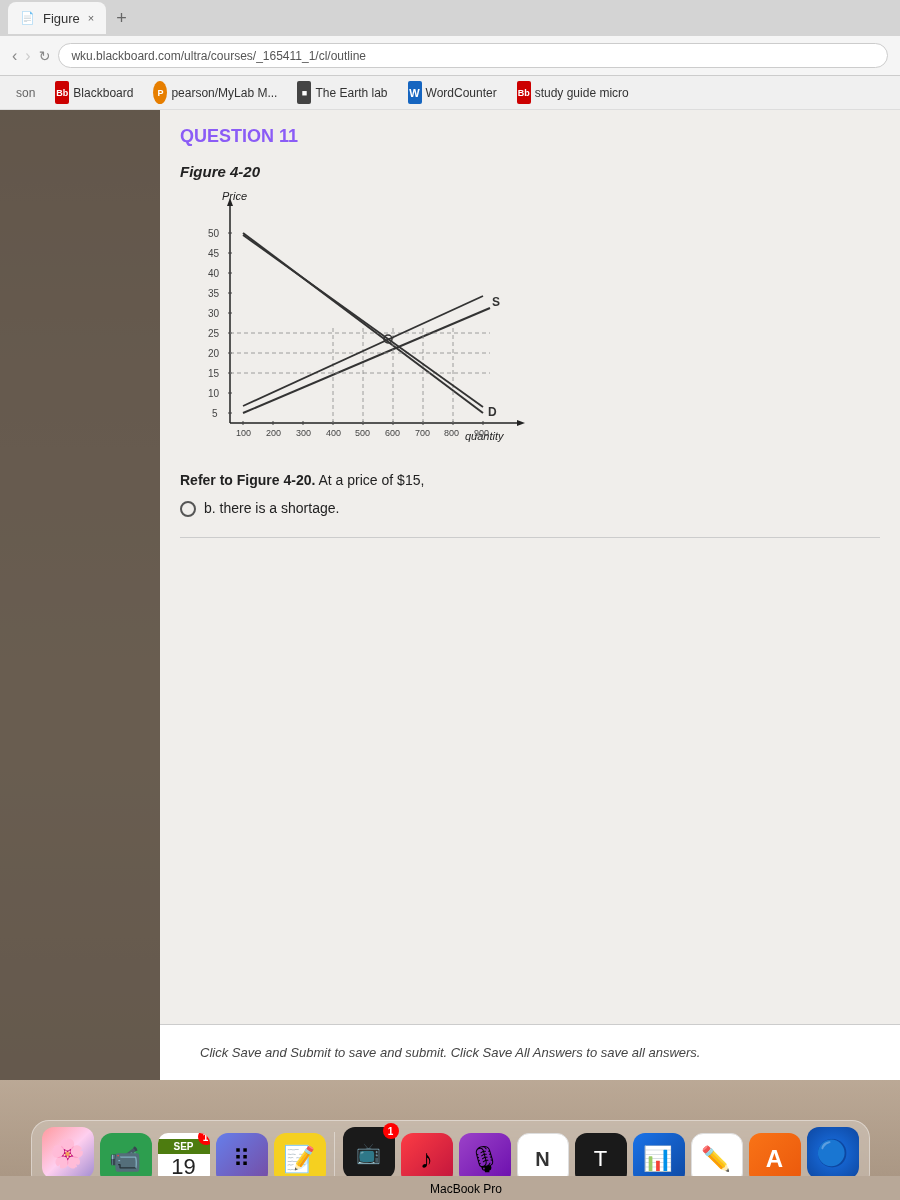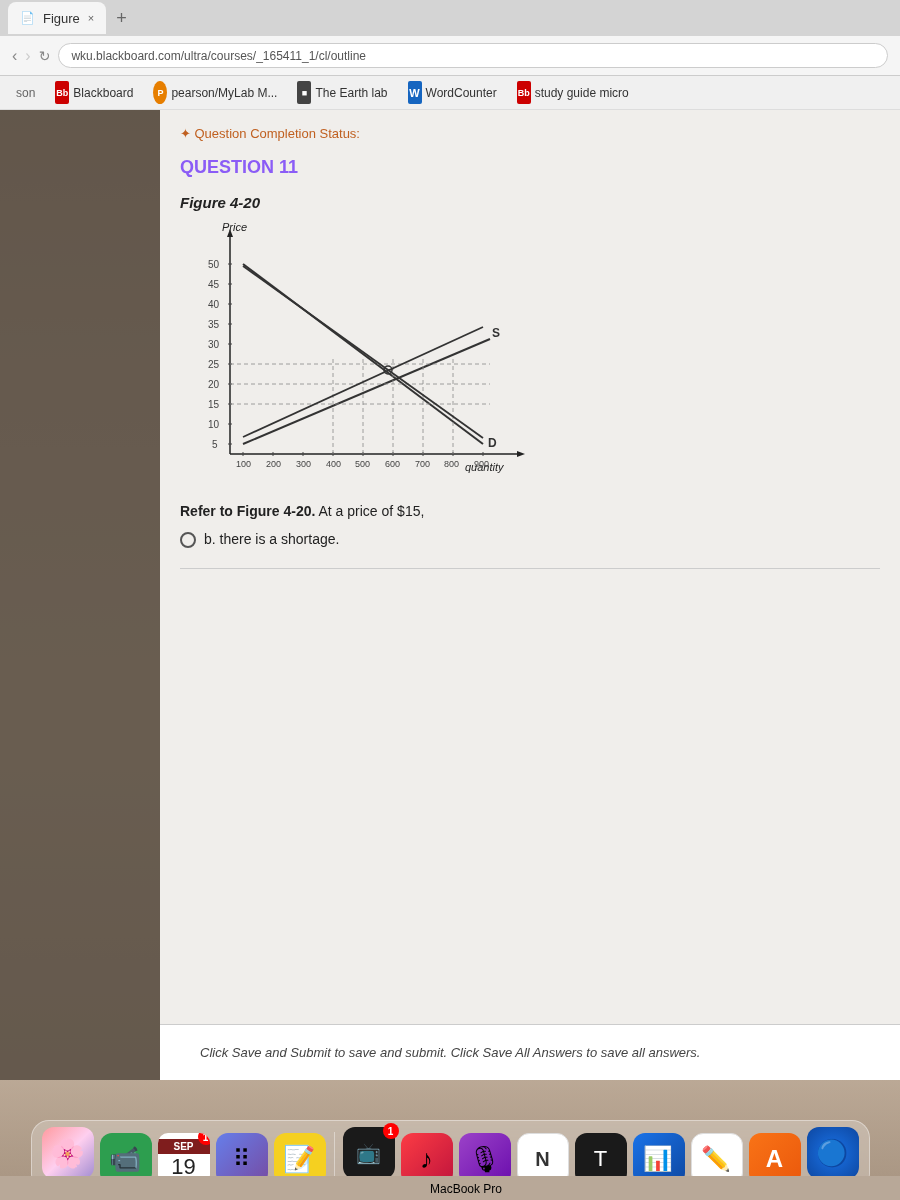--- a/index.html
+++ b/index.html
@@ -259,21 +259,21 @@
       align-items: center;
       justify-content: center;
       background: white;
       border-radius: 10px;
       width: 52px;
       height: 52px;
       overflow: hidden;
     }
 
     .sep-date-month {
-      background: #7f1d1d;
+      background: #4d7c0f;
       color: white;
       width: 100%;
       text-align: center;
       font-size: 10px;
       font-weight: bold;
       padding: 2px 0;
     }
 
     .sep-date-day {
       font-size: 22px;
@@ -350,23 +350,20 @@
       <span>study guide micro</span>
     </div>
   </div>
 </div>
 
 <div style="position:absolute;top:110px;left:0;right:0;bottom:120px;display:flex;">
 
   <div class="sidebar"></div>
 
   <div class="main-panel">
-    <div class="question-completion">
-      <span>✦ Question Completion Status:</span>
-    </div>
 
     <div class="question-title">QUESTION 11</div>
 
     <div class="figure-title">Figure 4-20</div>
 
     <div class="graph-container">
       <svg width="360" height="260">
 
         <text x="42" y="12" font-size="11" font-style="italic" fill="#222">Price</text>
 

